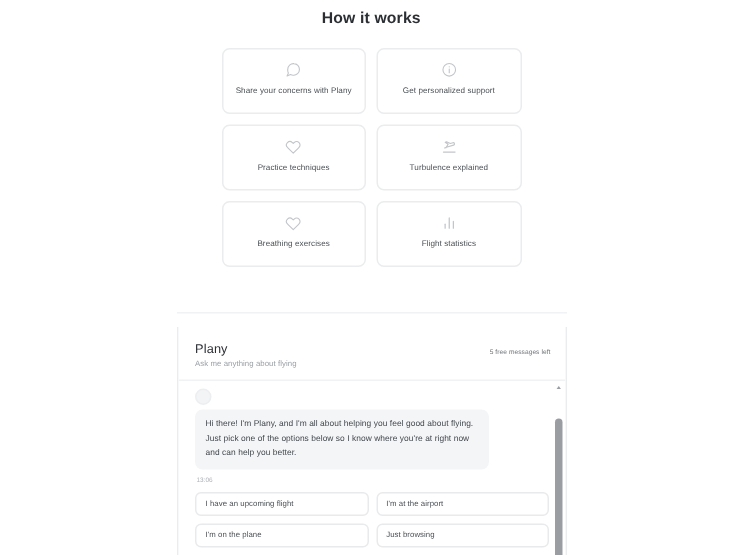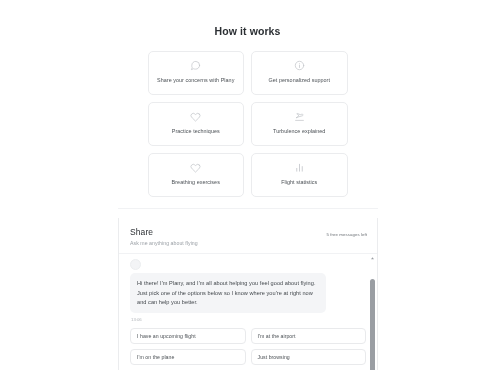--- a/index.html
+++ b/index.html
@@ -24,21 +24,21 @@
     background: #ffffff;
     overflow: hidden;
   }
 
   
   .hiw-section {
     position: absolute;
     left: 0;
     top: 0;
     width: 495px;
-    padding-top: 25px;
+    padding-top: 6px;
   }
 
   .hiw-title {
     text-align: center;
     font-size: 10.5px;
     font-weight: bold;
     color: #2b2f33;
     letter-spacing: 0.1px;
     margin-bottom: 14px;
   }
@@ -307,21 +307,21 @@
       </div>
 
     </div>
   </div>
 
   <div class="section-divider"></div>
 
   <div class="chat-panel">
 
     <div class="chat-header">
-      <div class="chat-title">Share</div>
+      <div class="chat-title">Plany</div>
       <div class="chat-subtitle">Ask me anything about flying</div>
       <div class="free-badge">5 free messages left</div>
     </div>
 
     <div class="chat-body">
 
       <div class="msg-row">
         <div class="msg-avatar"></div>
         <div class="msg-bubble">
           <div class="msg-text">Hi there! I'm Plany, and I'm all about helping you feel good about flying. Just pick one of the options below so I know where you're at right now and can help you better.</div>

